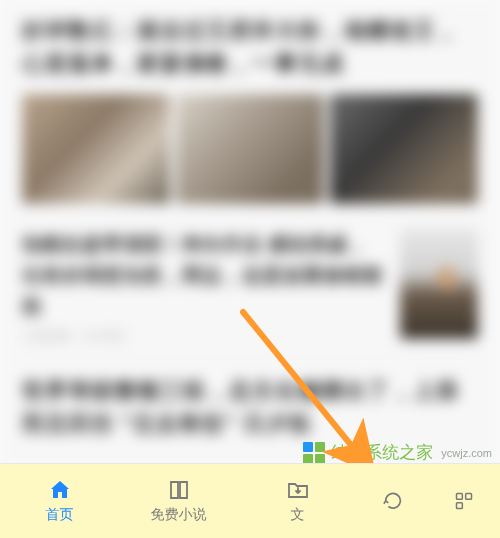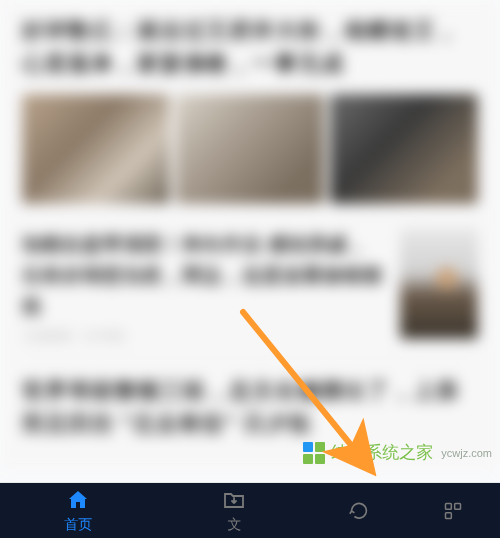--- a/index.html
+++ b/index.html
@@ -66,22 +66,22 @@
     color: #b7b7b7;
     padding-left: 2px;
     margin-top: 6px;
   }
   .divider { height: 1px; background: #eee; margin: 2px 22px; }
 
   
   .tabbar {
     position: absolute;
     left: 0; bottom: 0;
-    width: 500px; height: 56px;
-    background: #0f172a;
+    width: 500px; height: 75px;
+    background: #fef9c3;
     border-top: 1px solid #e8e8e8;
     display: flex;
   }
   .tab {
     flex: 1;
     display: flex;
     flex-direction: column;
     align-items: center;
     justify-content: center;
     gap: 4px;
@@ -195,20 +195,28 @@
 <nav class="tabbar">
   <div class="tab active">
     <span class="ico">
       <svg width="26" height="24" viewBox="0 0 24 24">
           <path fill="#1e88ff" d="M12 3l9 8h-2v9h-5v-6h-4v6H5v-9H3l9-8z"></path>
         </svg>
     </span>
     <span>首页</span>
   </div>
 
+  <div class="tab">
+    <span class="ico">
+      <svg width="26" height="24" viewBox="0 0 24 24">
+          <path fill="none" stroke="#7a7a7a" stroke-width="1.8" d="M4 4h7v16H4zM13 4h7v16h-7z"></path>
+        </svg>
+    </span>
+    <span>免费小说</span>
+  </div>
 
 
   <div class="tab">
     <span class="ico">
       <svg width="26" height="24" viewBox="0 0 24 24">
           <path fill="none" stroke="#7a7a7a" stroke-width="1.8" d="M3 6h6l2 2h10v11H3z"></path>
           <path d="M12 10v5m0 0l-2-2m2 2l2-2" fill="none" stroke="#7a7a7a" stroke-width="1.8" stroke-linecap="round"></path>
         </svg>
     </span>
     <span>文</span>

